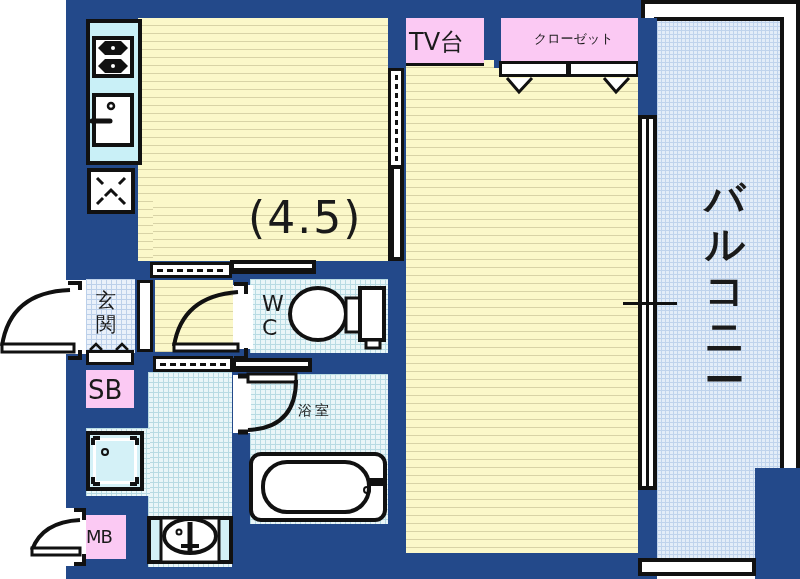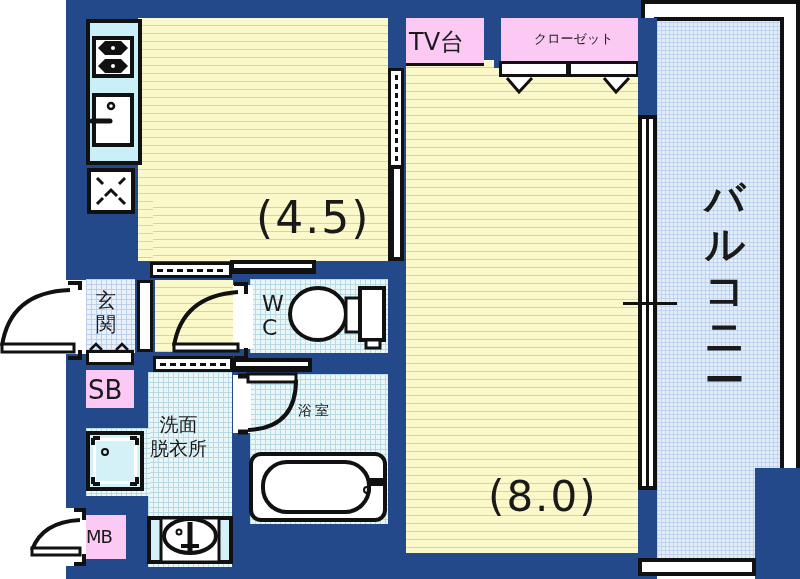--- a/index.html
+++ b/index.html
@@ -57,39 +57,38 @@
   <div class="abs black-box" style="left:87px;top:168px;width:48px;height:46px;">
     <svg width="40" height="38" viewBox="0 0 40 38" style="left:0;top:0;">
       <line x1="6" y1="6" x2="12" y2="12" stroke="#111" stroke-width="3"></line>
       <line x1="34" y1="6" x2="28" y2="12" stroke="#111" stroke-width="3"></line>
       <line x1="6" y1="32" x2="12" y2="26" stroke="#111" stroke-width="3"></line>
       <line x1="34" y1="32" x2="28" y2="26" stroke="#111" stroke-width="3"></line>
       <path d="M14 24 L20 18 L26 24" fill="none" stroke="#111" stroke-width="3"></path>
     </svg>
   </div>
 
-  <div class="label big" style="left:256px;top:196px;letter-spacing:2px;">(4.5)</div>
+  <div class="label big" style="left:248px;top:196px;letter-spacing:2px;">(4.5)</div>
 
   <div class="abs vdots" style="left:388px;top:68px;width:16px;height:100px;"></div>
   <div class="abs" style="left:388px;top:165px;width:16px;height:96px;background:#fff;border:4px solid #111;border-left-width:6px;"></div>
 
   <div class="abs pink" style="left:406px;top:18px;width:78px;height:48px;border-bottom:3px solid #111;"></div>
   <div class="label mid" style="left:409px;top:30px;font-size:24px;font-weight:normal;">TV台</div>
   <div class="abs pink" style="left:501px;top:18px;width:138px;height:44px;"></div>
   <div class="label small" style="left:514px;top:32px;font-size:13px;margin-left:20px;">クローゼット</div>
   <div class="abs sash" style="left:499px;top:61px;width:70px;height:16px;"></div>
   <div class="abs sash" style="left:568px;top:61px;width:71px;height:16px;"></div>
   <svg width="30" height="18" style="left:505px;top:77px;">
       <path d="M2 1 L14 15 L27 1" fill="#fff" stroke="#111" stroke-width="3"></path>
     </svg>
   <svg width="30" height="18" style="left:602px;top:77px;">
       <path d="M2 1 L14 15 L27 1" fill="#fff" stroke="#111" stroke-width="3"></path>
     </svg>
 
-  <div class="label big" style="left:488px;top:476px;font-size:42px;letter-spacing:2px;">(8.0)</div>
 
   <div class="abs" style="left:641px;top:0;width:159px;height:579px;background:#fff;border:4px solid #111;border-bottom:none;"></div>
   <div class="abs floor-balcony" style="left:657px;top:18px;width:127px;height:552px;"></div>
   <div class="abs" style="left:654px;top:17px;width:130px;height:540px;border-right:4px solid #111;border-top:4px solid #111;"></div>
   <div class="abs wall" style="left:755px;top:468px;width:45px;height:111px;"></div>
   <div class="abs wall" style="left:638px;top:18px;width:19px;height:98px;"></div>
   <div class="abs wall" style="left:638px;top:488px;width:19px;height:91px;"></div>
   <div class="abs" style="left:638px;top:558px;width:118px;height:18px;background:#fff;border:4px solid #111;"></div>
 
   <div class="abs" style="left:638px;top:115px;width:19px;height:375px;background:#fff;border:4px solid #111;"></div>
@@ -143,24 +142,20 @@
   </div>
   <svg width="100" height="70" style="left:288px;top:282px;">
     <ellipse cx="30" cy="32" rx="28" ry="26" fill="#fff" stroke="#111" stroke-width="4"></ellipse>
     <rect x="58" y="16" width="14" height="34" fill="#fff" stroke="#111" stroke-width="3"></rect>
     <rect x="72" y="6" width="24" height="52" fill="#fff" stroke="#111" stroke-width="4"></rect>
     <rect x="78" y="58" width="14" height="8" fill="#fff" stroke="#111" stroke-width="3"></rect>
   </svg>
 
   <div class="abs floor-tile" style="left:148px;top:372px;width:84px;height:195px;"></div>
   <div class="abs floor-tile" style="left:86px;top:428px;width:64px;height:68px;"></div>
-  <div class="label" style="left:150px;top:412px;display:flex;flex-direction:column;align-items:center;font-size:19px;line-height:24px;">
-    <span>洗面</span>
-    <span>脱衣所</span>
-  </div>
   <div class="abs" style="left:86px;top:431px;width:58px;height:60px;background:#d4f1f7;border:4px solid #111;outline:3px solid #fff;outline-offset:-10px;">
     <svg width="50" height="52" viewBox="0 0 50 52" style="left:0;top:0;">
       <path d="M3 3 L10 3 M3 3 L3 10 M47 3 L40 3 M47 3 L47 10 M3 49 L10 49 M3 49 L3 42 M47 49 L40 49 M47 49 L47 42" stroke="#111" stroke-width="4" fill="none"></path>
       <circle cx="15" cy="17" r="3" fill="none" stroke="#111" stroke-width="2"></circle>
     </svg>
   </div>
   <svg width="86" height="52" style="left:147px;top:512px;">
     <rect x="2" y="6" width="82" height="44" fill="#d4f1f7" stroke="#111" stroke-width="4"></rect>
     <rect x="14" y="6" width="58" height="44" fill="#fff" stroke="#111" stroke-width="3"></rect>
     <ellipse cx="43" cy="24" rx="26" ry="17" fill="#fff" stroke="#111" stroke-width="4"></ellipse>

